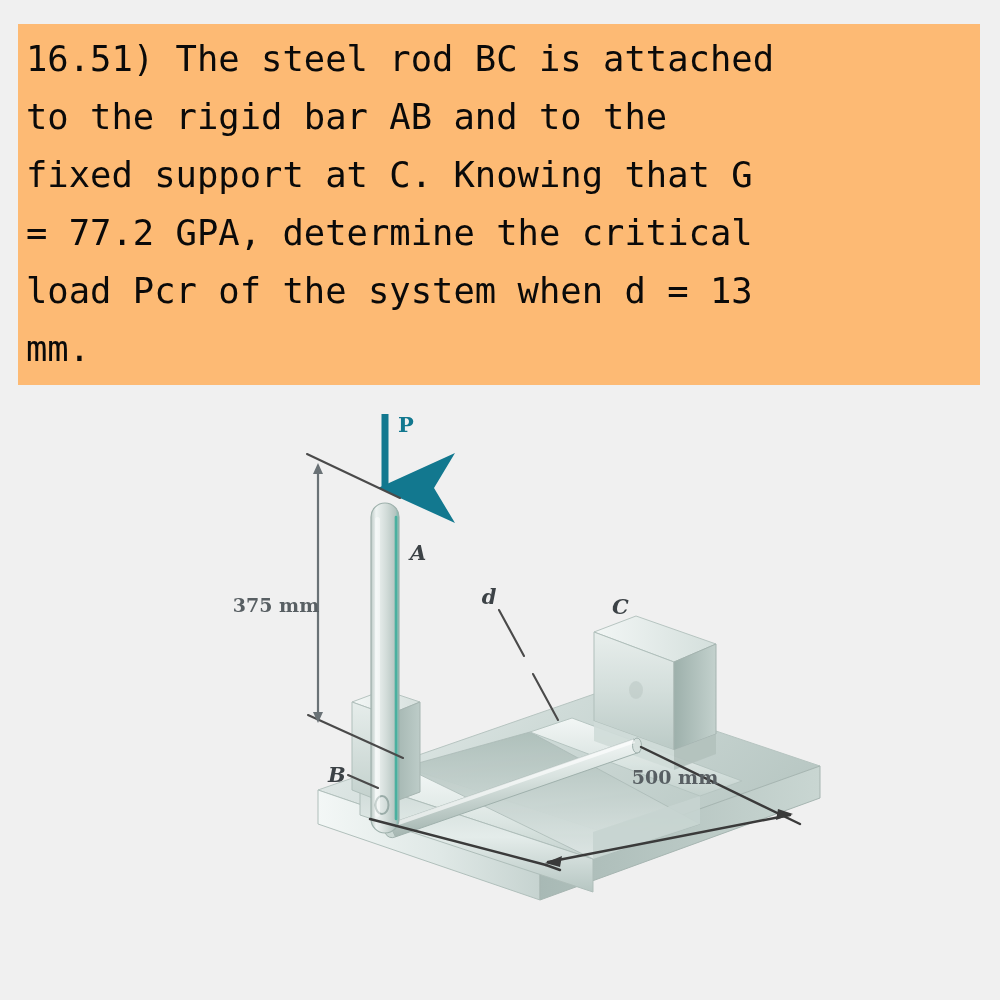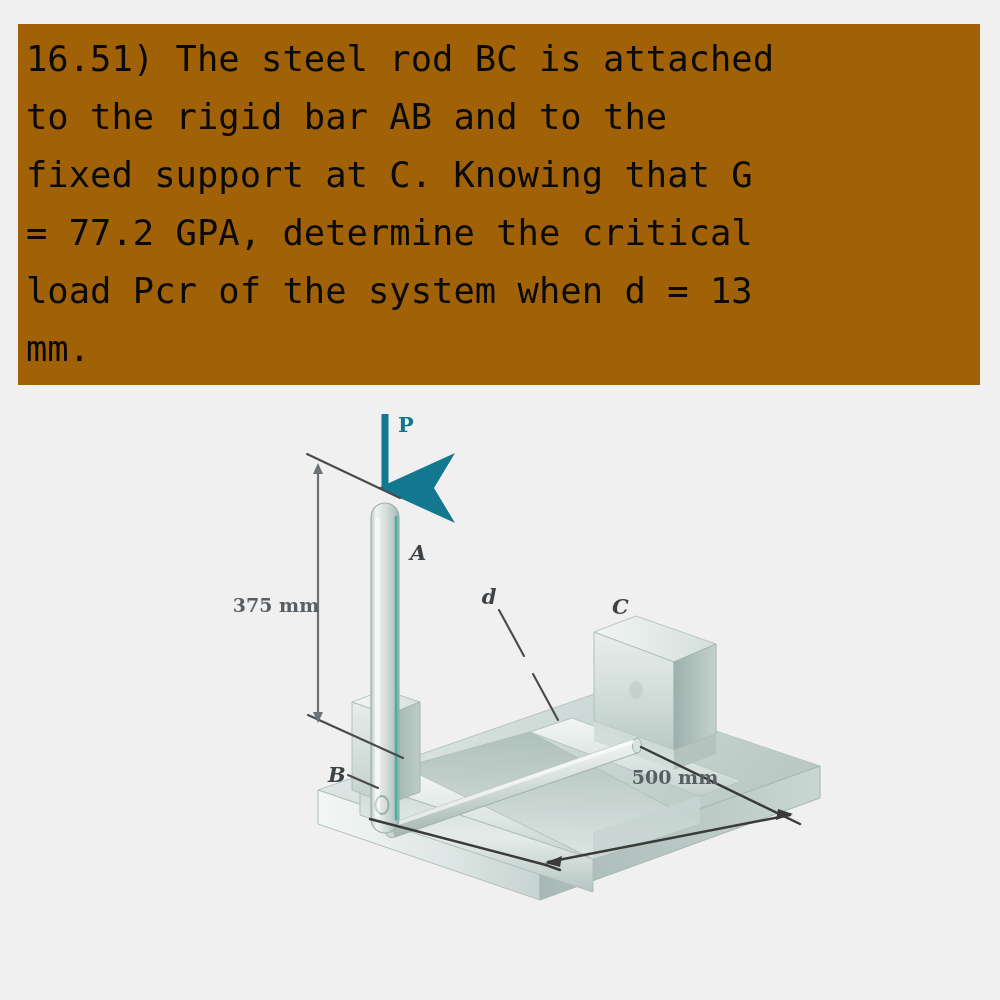--- a/index.html
+++ b/index.html
@@ -16,21 +16,21 @@
     position: relative;
   }
 
   
   #problem-panel {
     position: absolute;
     left: 18px;
     top: 24px;
     width: 962px;
     height: 361px;
-    background: #a16207;
+    background: #fdba74;
     box-sizing: border-box;
     padding: 6px 8px 0 8px;
   }
   #problem-text {
     font-family: "DejaVu Sans Mono", "Liberation Mono", monospace;
     font-size: 35.5px;
     line-height: 58px;
     color: #0a0a0a;
     letter-spacing: 0px;
     white-space: pre-wrap;

